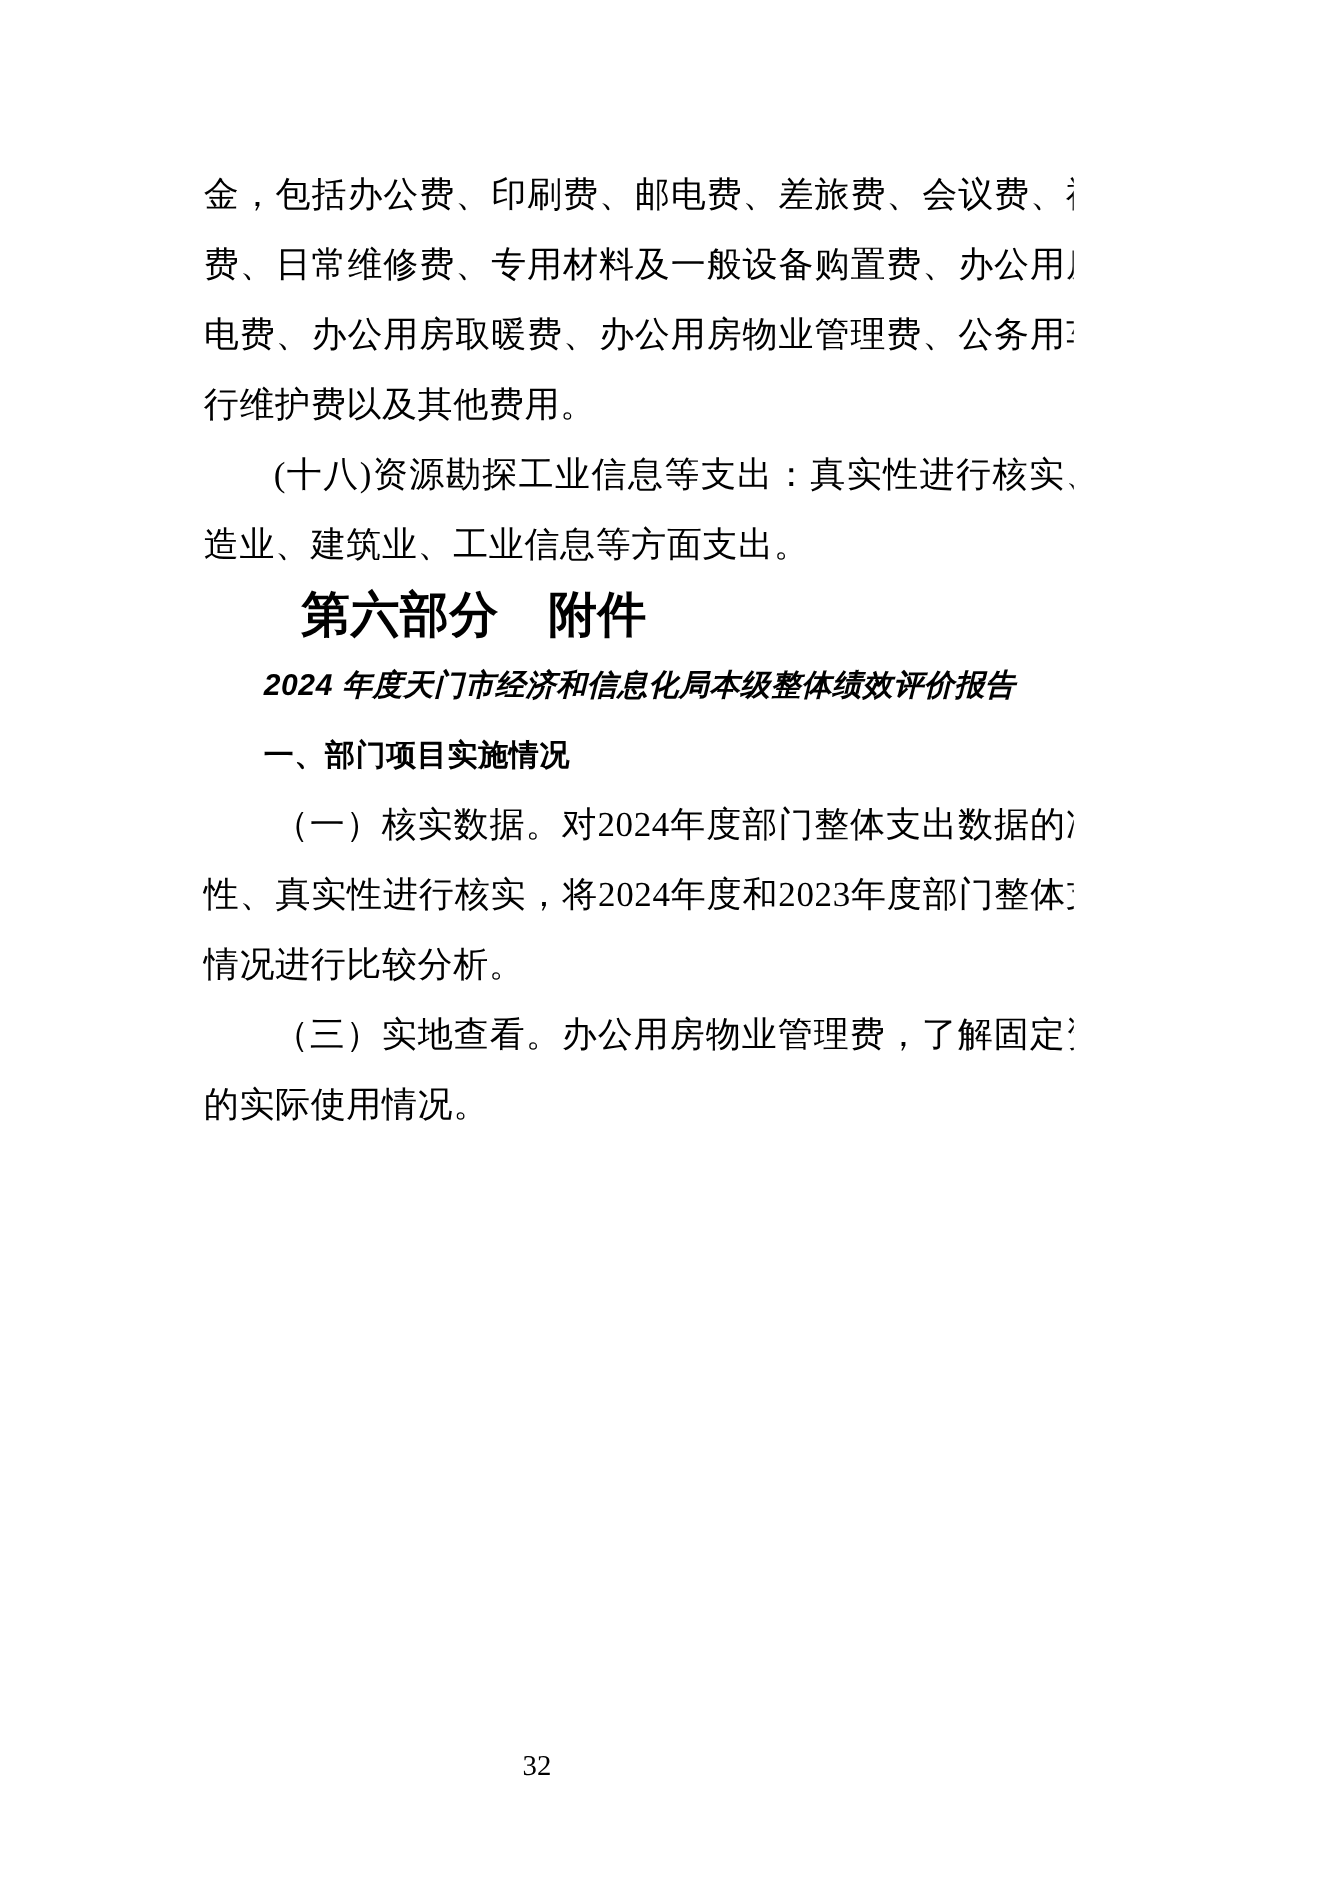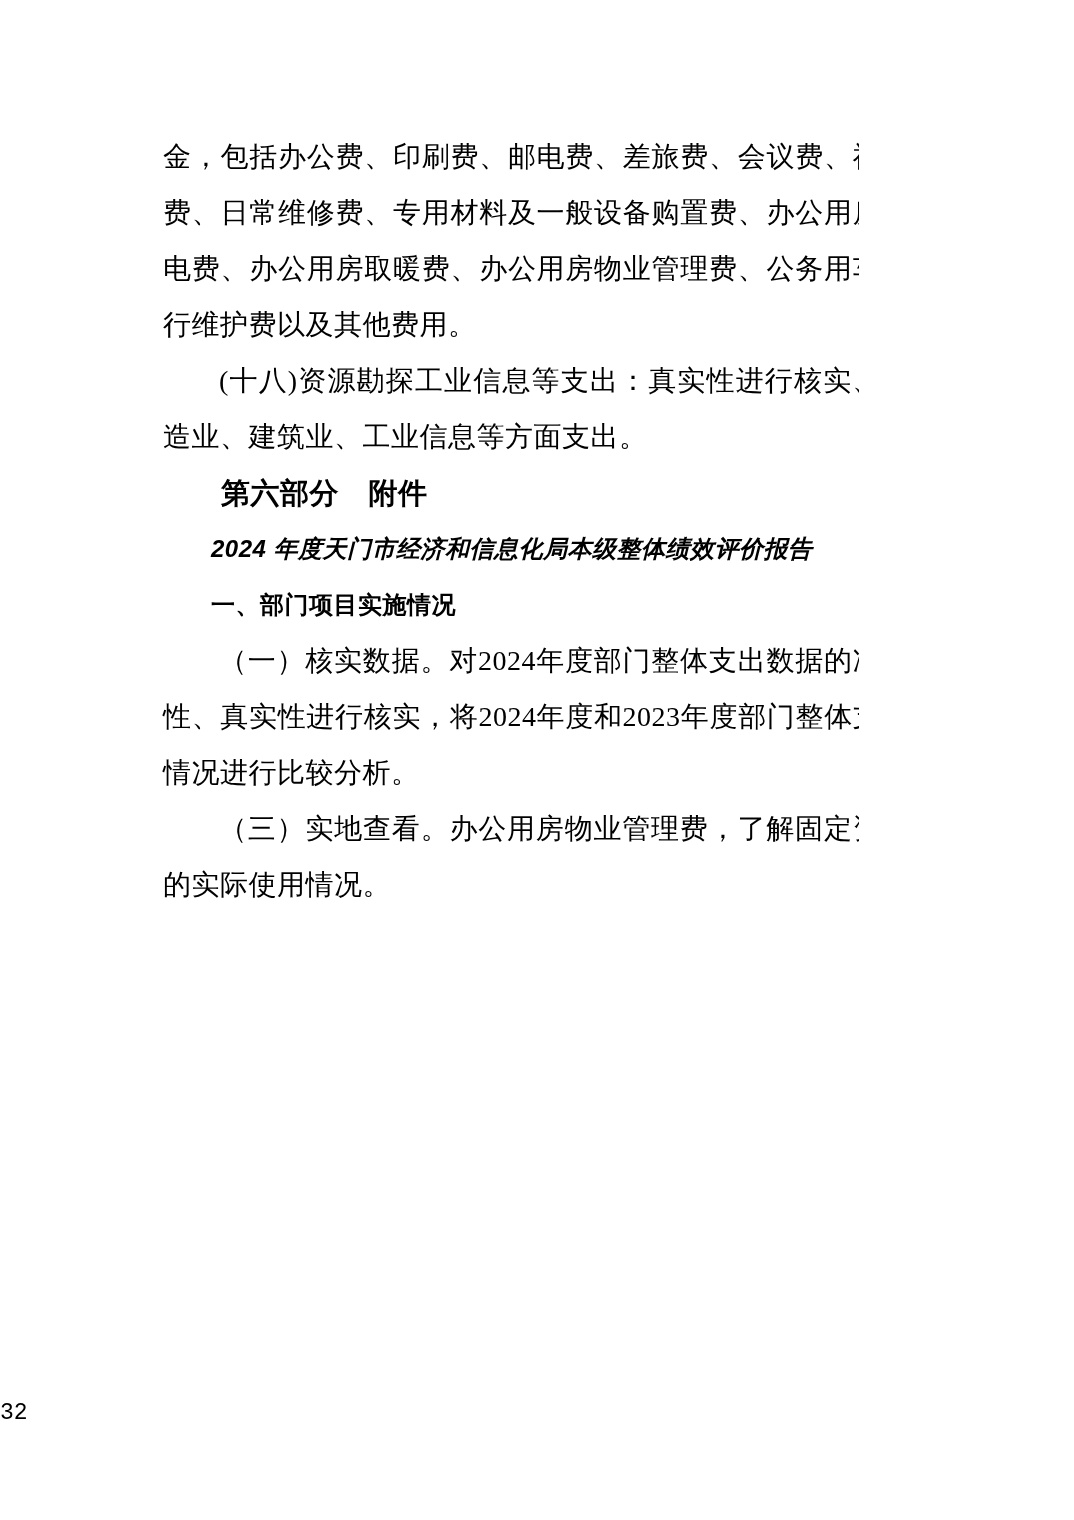--- a/index.html
+++ b/index.html
@@ -35,40 +35,41 @@
     text-indent: 2em;
   }
   
   p.h-section,
   p.h-title,
   p.h-sub {
     font-family: "Liberation Sans", "DejaVu Sans", sans-serif;
     font-weight: bold;
   }
   p.h-section {
-    font-size: 29px;
+    font-size: 39px;
     text-indent: 2em;
   }
   p.h-title {
     font-size: 24px;
     text-indent: 2em;
     font-style: italic;
   }
   p.h-sub {
     font-size: 24px;
     text-indent: 2em;
   }
   .footer {
     position: absolute;
     left: 0;
     top: 1398px;
     width: 100%;
+    text-align: center;
     font-size: 23px;
     line-height: 30px;
-    font-family: Liberation Mono, monospace;
+    font-family: Liberation Serif, serif;
   }
 </style>
 </head>
 <body>
 
 <div class="page">
   <div class="content">
     <p class="body">金，包括办公费、印刷费、邮电费、差旅费、会议费、福利费、日常维修费、专用材料及一般设备购置费、办公用房水电费、办公用房取暖费、办公用房物业管理费、公务用车运行维护费以及其他费用。</p>
     <p class="body indent">(十八)资源勘探工业信息等支出：真实性进行核实、制造业、建筑业、工业信息等方面支出。</p>
     <p class="h-section">第六部分　附件</p>

